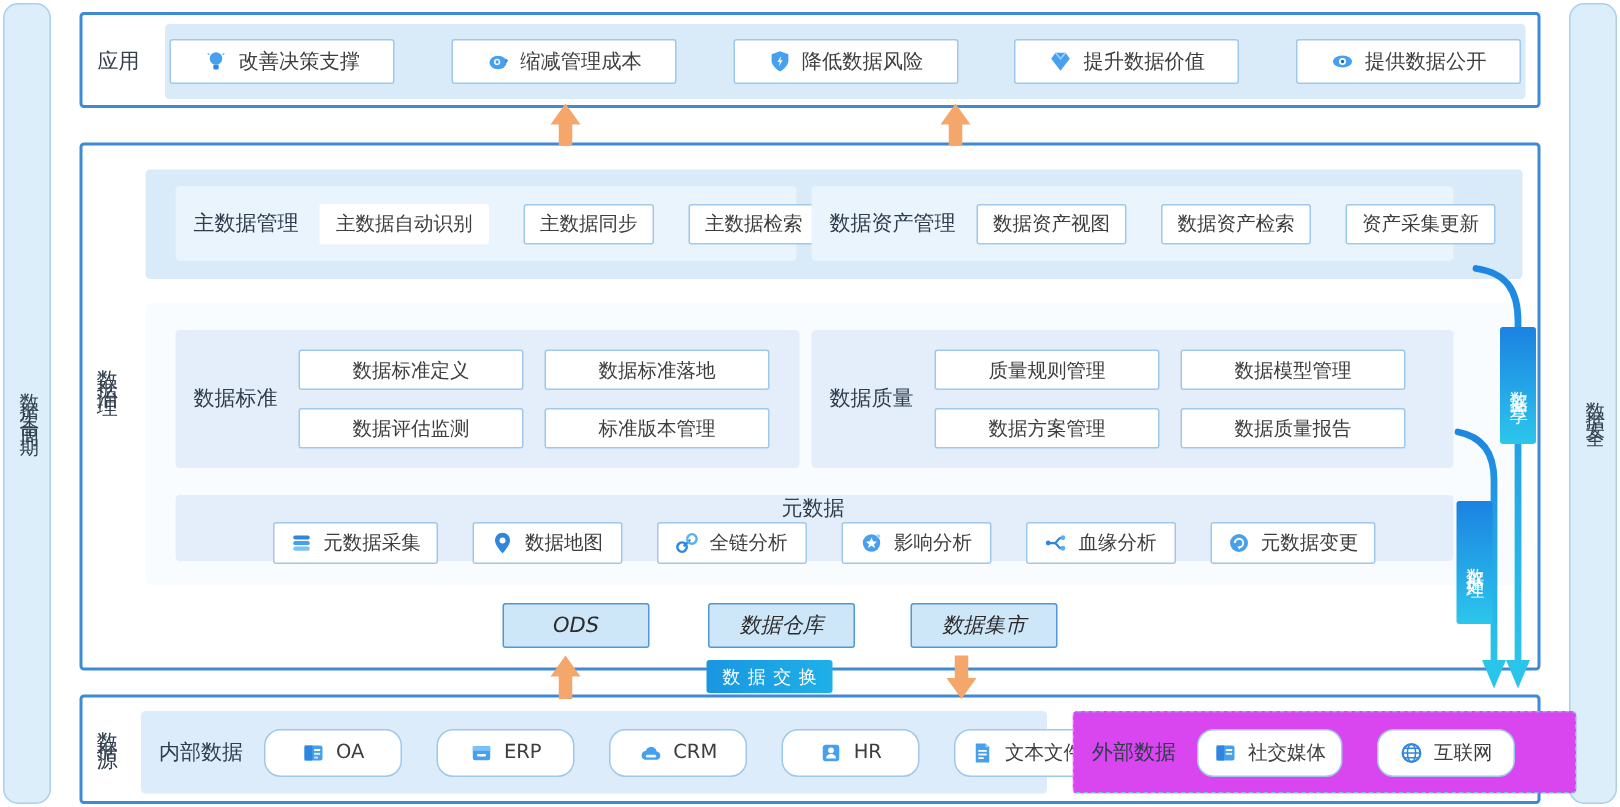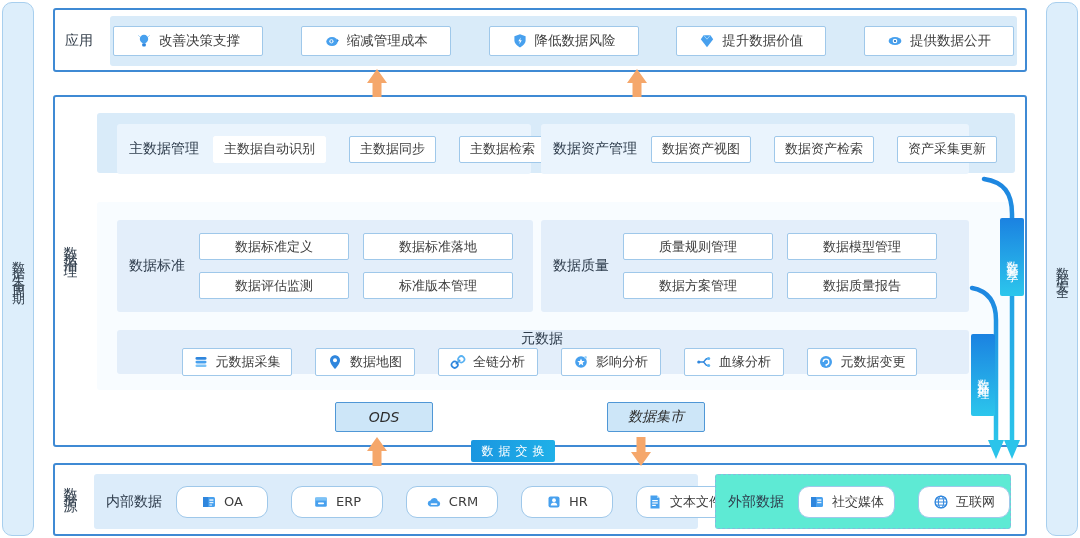--- a/index.html
+++ b/index.html
@@ -23,32 +23,32 @@
   .hlabel{position:absolute;font-size:14px;color:#333e4a;white-space:nowrap;font-family:Liberation Mono, monospace;}
   #app-label{left:10px;top:22px;}
   .vlabel{position:absolute;writing-mode:vertical-rl;text-orientation:upright;
     color:#323f4d;font-size:14px;letter-spacing:6px;white-space:nowrap;}
   #gov-label{left:7px;top:138px;}
   #src-label{left:7px;top:11px;}
 
   .panel{position:absolute;border-radius:3px;box-sizing:border-box;}
   #app-panel{left:55px;top:6px;width:907px;height:50px;background:#d9ebf9;
     display:flex;align-items:center;justify-content:space-between;padding:0 3px;}
-  #panel-mgmt{left:42px;top:16px;width:918px;height:60px;background:#d9ebf9;}
+  #panel-mgmt{left:42px;top:16px;width:918px;height:73px;background:#d9ebf9;}
   #panel-std{left:42px;top:105px;width:918px;height:188px;background:#f8fcff;}
 
   .group{position:absolute;border-radius:3px;box-sizing:border-box;background:#e8f3fc;
     display:flex;align-items:center;padding-left:12px;}
   #g-master{left:20px;top:11px;width:414px;height:50px;background:#eaf4fd;}
   #g-asset{left:444px;top:11px;width:428px;height:50px;background:#eaf4fd;}
   #g-standard{left:20px;top:18px;width:416px;height:92px;background:#e3eefa;}
   #g-quality{left:444px;top:18px;width:428px;height:92px;background:#e3eefa;}
   #g-meta{left:20px;top:128px;width:852px;height:44px;background:#e3eefa;flex-direction:column;}
   #g-internal{left:39px;top:9px;width:604px;height:55px;background:#dcecfa;}
-  #g-external{left:660px;top:9px;width:296px;height:55px;background:#5eead4;border:1px dashed #86b8de;}
+  #g-external{left:660px;top:9px;width:336px;height:55px;background:#d946ef;border:1px dashed #86b8de;}
 
   .group-label{color:#2e3c4c;font-size:14px;white-space:nowrap;margin-right:14px;}
   .chips{display:flex;align-items:center;gap:23px;}
   .chips.grid2{display:grid;grid-template-columns:repeat(2,150px);gap:12px 14px;}
 
   .chip{background:#fff;border:1px solid #9fc8ea;border-radius:2px;box-sizing:border-box;
     display:flex;align-items:center;justify-content:center;gap:7px;color:#3d3d3d;
     font-size:13px;height:27px;padding:0 10px;white-space:nowrap;cursor:pointer;}
   .chip.borderless{border-color:#ffffff;}
   .app-chip{min-width:150px;height:30px;font-size:13.5px;}
@@ -273,20 +273,23 @@
                 </svg>
               </span>
               <span>元数据变更</span>
             </div>
           </div>
       </div>
     </div>
 
     <div class="storage" style="left:280px">
       <span>ODS</span>
+    </div>
+    <div class="storage" style="left:417px">
+      <span>数据仓库</span>
     </div>
     <div class="storage" style="left:552px">
       <span>数据集市</span>
     </div>
   </div>
 
   <div class="band" id="band-src">
     <span class="vlabel" id="src-label">数据源</span>
     <div class="group" id="g-internal">
       <span class="group-label">内部数据</span>

